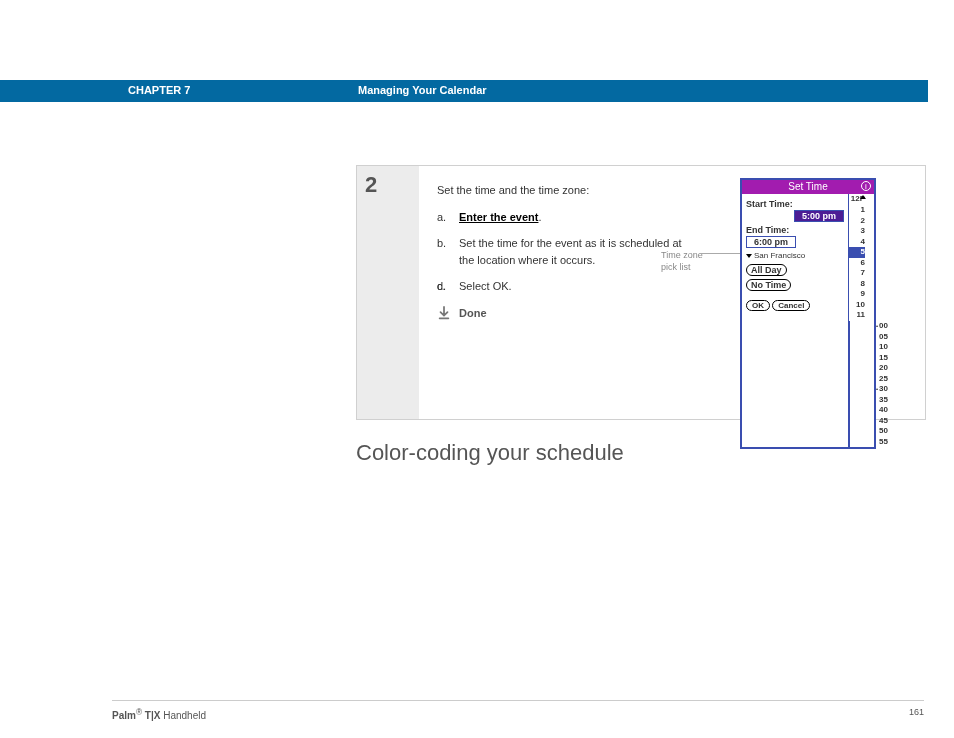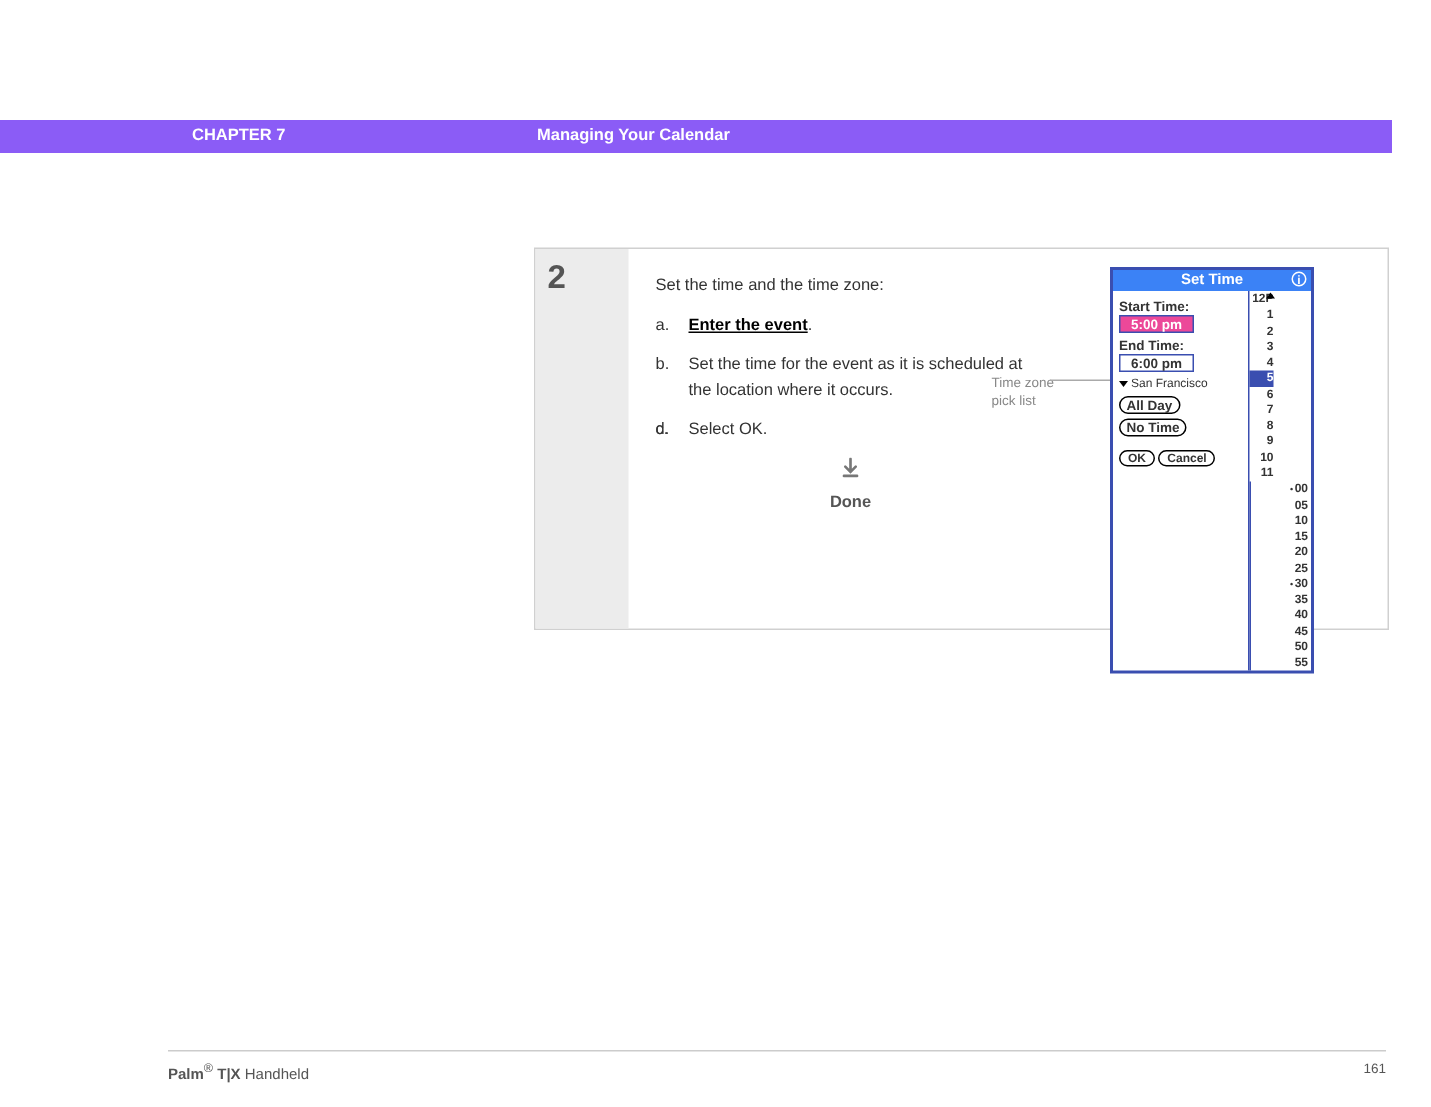--- a/index.html
+++ b/index.html
@@ -10,21 +10,21 @@
     background: #fff;
     position: relative;
     color: #333;
   }
   .header-bar {
     position: absolute;
     top: 80px;
     left: 0;
     width: 928px;
     height: 22px;
-    background: #8b5cf6;
+    background: #0369a1;
     color: #fff;
     font-size: 11px;
     font-weight: bold;
   }
   .header-bar .chapter { position: absolute; left: 128px; top: 4px; }
   .header-bar .title { position: absolute; left: 358px; top: 4px; }
   .step-box {
     position: absolute;
     left: 356px;
     top: 165px;
@@ -60,21 +60,20 @@
   .step-body li { margin-bottom: 10px; padding-left: 22px; position: relative; }
   .step-body li .lbl { position: absolute; left: 0; }
   .link { text-decoration: underline; font-weight: bold; color: #000; }
   .done-row {
     display: flex;
     align-items: center;
     gap: 8px;
     font-weight: bold;
     color: #555;
     margin-top: 6px;
-    flex-direction: column;
   }
   .done-row .icon {
     width: 14px; height: 14px;
   }
   .callout-label {
     position: absolute;
     left: 661px;
     top: 250px;
     font-size: 9px;
     color: #888;
@@ -92,24 +91,24 @@
   .palm {
     position: absolute;
     left: 740px;
     top: 178px;
     width: 136px;
     border: 2px solid #3a4eb0;
     background: #fff;
     font-family: Arial, sans-serif;
   }
   .palm-title {
-    background: #3b82f6;
+    background: #a21caf;
     color: #fff;
     font-size: 10px;
-    font-weight: bold;
+    font-weight: normal;
     text-align: center;
     height: 14px;
     line-height: 14px;
     position: relative;
   }
   .palm-title .info {
     position: absolute;
     right: 3px; top: 1px;
     width: 10px; height: 10px;
     border: 1px solid #fff;
@@ -130,21 +129,21 @@
   .palm-left .row-label { margin-top: 2px; }
   .palm-left .time-val {
     border: 1px solid #3a4eb0;
     text-align: center;
     width: 50px;
     height: 12px;
     line-height: 11px;
     margin: 1px 0 3px 0;
     font-size: 9px;
   }
-  .palm-left .time-val.sel { background: #ec4899; color: #fff; }
+  .palm-left .time-val.sel { background: #4c1d95; color: #fff; margin-left: 48px; }
   .palm-left .picklist {
     display: flex;
     align-items: center;
     gap: 2px;
     font-size: 8px;
     font-weight: normal;
     margin-top: 3px;
     margin-bottom: 4px;
   }
   .palm-left .picklist .tri {
@@ -329,20 +328,21 @@
           <div>40</div>
           <div>45</div>
           <div>50</div>
           <div>55</div>
         </div>
     </div>
   </div>
 </div>
 
 <div class="section">
+  <h2>Color-coding your schedule</h2>
 </div>
 
 <div class="footer">
   <span>
     <span class="brand-tx">Palm</span><sup>®</sup><span class="brand-tx"> T|X</span><span> Handheld</span>
   </span>
   <span class="pn">161</span>
 </div>
 
 </body></html>

